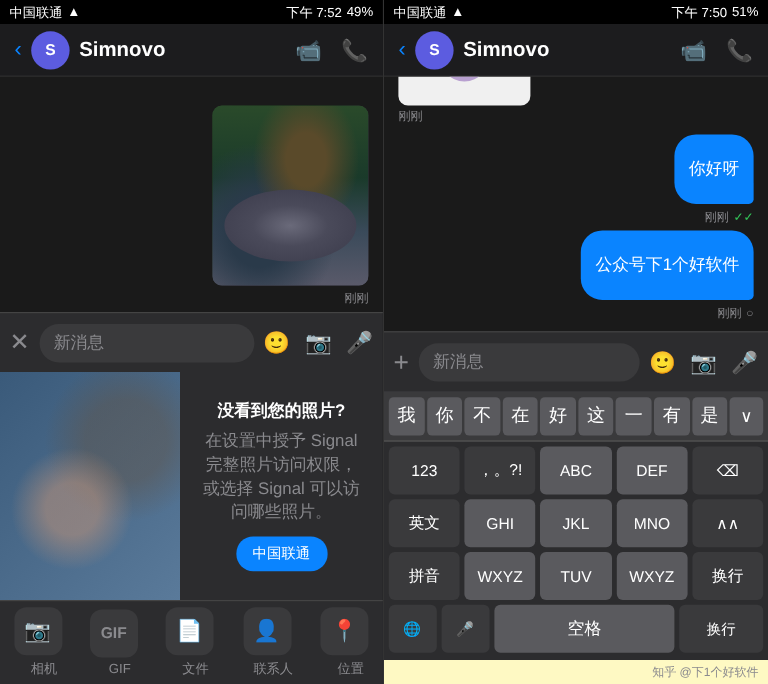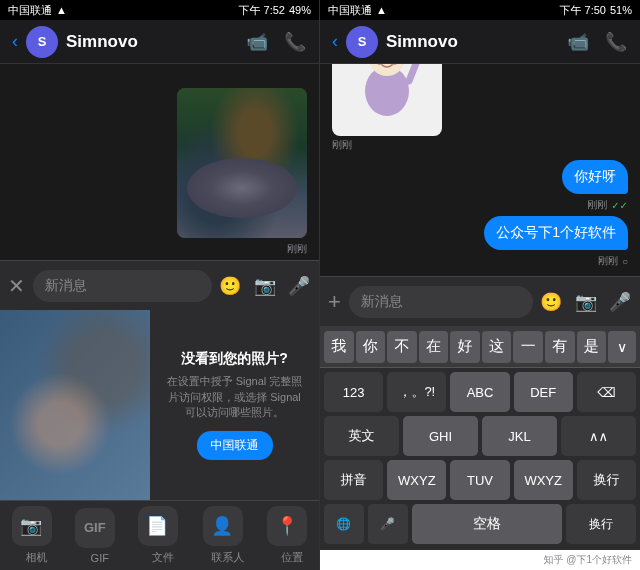--- a/index.html
+++ b/index.html
@@ -187,21 +187,21 @@
       text-align: center;
       gap: 6px;
     }
     .no-photo-title {
       color: #fff;
       font-size: 14px;
       font-weight: 600;
     }
     .no-photo-desc {
       color: #8a8a8e;
-      font-size: 11px;
+      font-size: 14px;
       line-height: 1.4;
     }
     .no-photo-btn {
       background: #0a84ff;
       color: #fff;
       border: none;
       border-radius: 14px;
       padding: 6px 14px;
       font-size: 12px;
       cursor: pointer;
@@ -290,21 +290,21 @@
     .bubble-right {
       display: flex;
       flex-direction: column;
       align-items: flex-end;
       gap: 4px;
     }
     .bubble {
       background: #0a84ff;
       color: #fff;
       border-radius: 18px 18px 4px 18px;
-      padding: 8px 12px;
+      padding: 20px 12px;
       font-size: 14px;
       max-width: 200px;
       word-break: break-word;
     }
     .bubble-time {
       color: #8a8a8e;
       font-size: 10px;
     }
 
     .r-input-bar {
@@ -428,21 +428,21 @@
       font-size: 14px;
     }
     .kb-return {
       width: 70px;
       background: #3a3a3c;
       font-size: 12px;
     }
 
     .kb-footer {
       height: 20px;
-      background: #ffffff;
+      background: #fef9c3;
       display: flex;
       align-items: center;
       justify-content: flex-end;
       padding-right: 8px;
     }
     .kb-footer-text {
       color: #8a8a8e;
       font-size: 10px;
     }
   </style>
@@ -637,20 +637,21 @@
         <div class="kb-key kb-key-dark">，。?!</div>
         <div class="kb-key">ABC</div>
         <div class="kb-key">DEF</div>
         <div class="kb-key kb-key-dark">⌫</div>
       </div>
 
       <div class="kb-row">
         <div class="kb-key kb-key-dark">英文</div>
         <div class="kb-key">GHI</div>
         <div class="kb-key">JKL</div>
+        <div class="kb-key">MNO</div>
         <div class="kb-key kb-key-dark">∧∧</div>
       </div>
 
       <div class="kb-row">
         <div class="kb-key kb-key-dark">拼音</div>
         <div class="kb-key">WXYZ</div>
         <div class="kb-key">TUV</div>
         <div class="kb-key">WXYZ</div>
         <div class="kb-key kb-key-dark">换行</div>
       </div>

